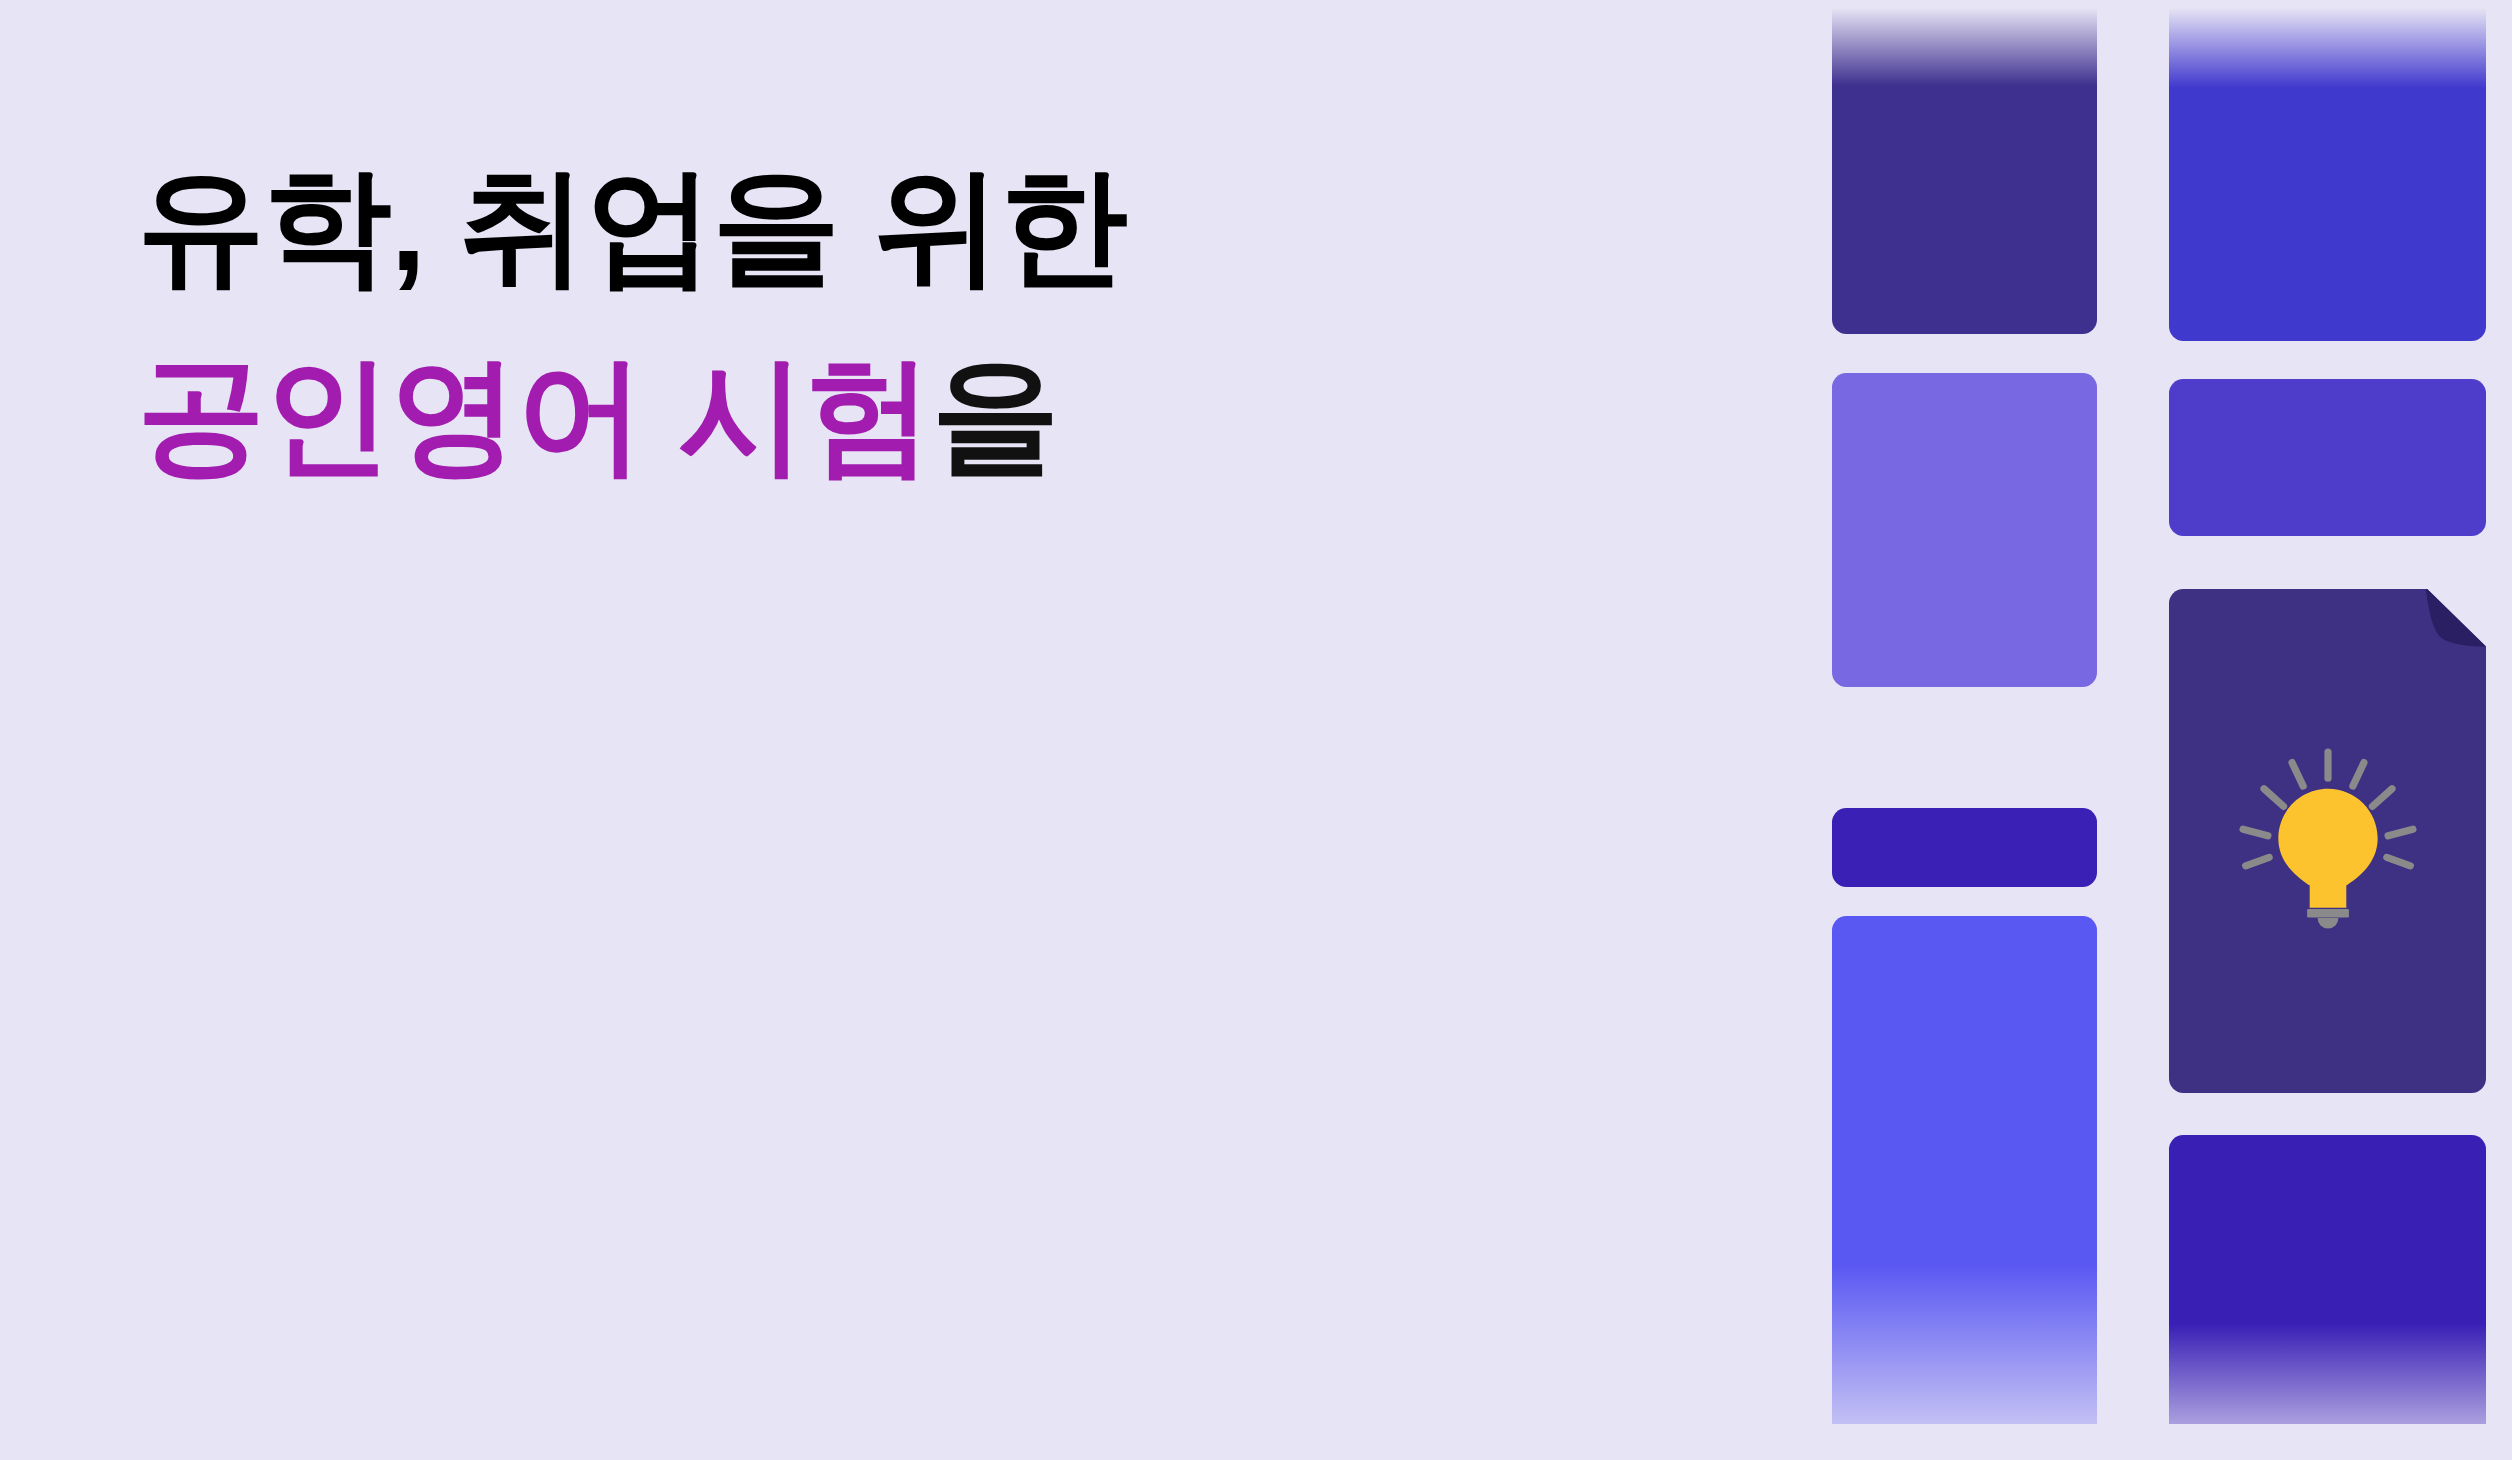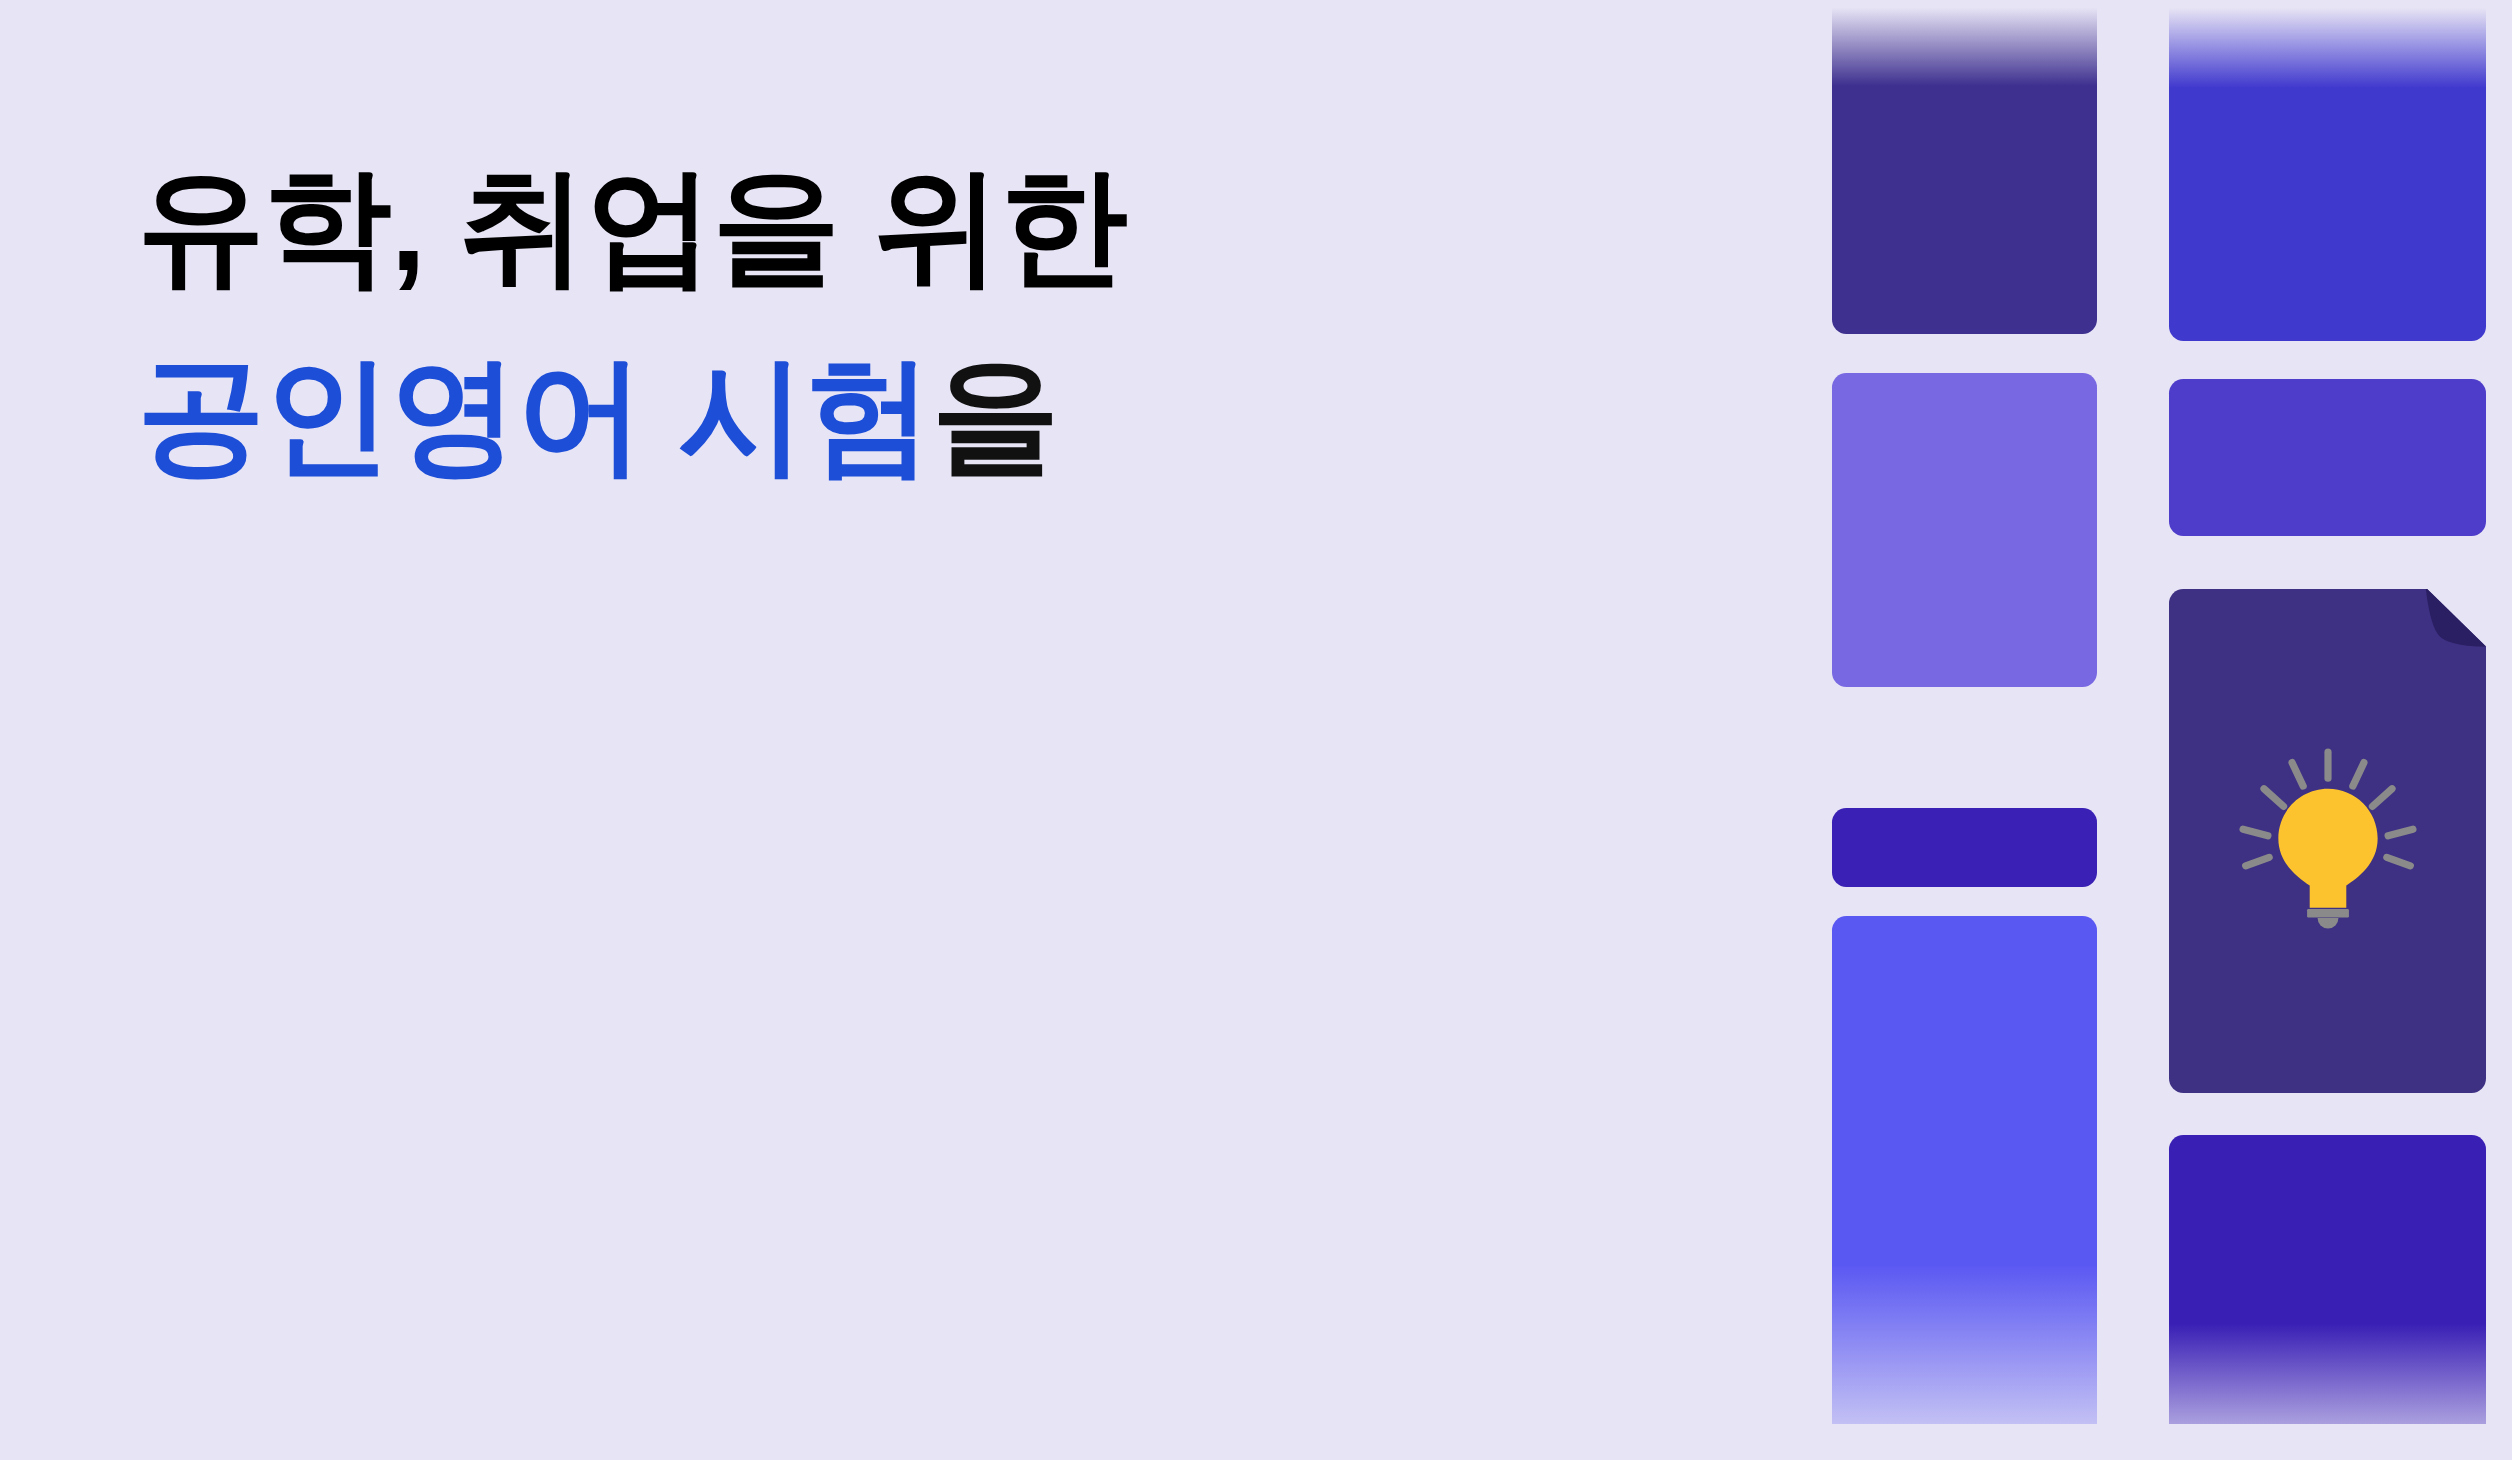--- a/index.html
+++ b/index.html
@@ -32,21 +32,21 @@
   }
   .headline-line {
     font-size: 128px;
     line-height: 1.48;
     font-weight: 700;
     letter-spacing: -1.3px;
     white-space: nowrap;
     color: #000000;
     font-family: "Liberation Sans", "DejaVu Sans", sans-serif;
   }
-  .hl-accent { color: #1d4ed8; }
+  .hl-accent { color: #a21caf; }
   .hl-dark   { color: #111111; }
 
   
   #deco {
     position: absolute;
     left: 1806px;
     top: 0px;
     width: 707px;
     height: 1461px;
   }

